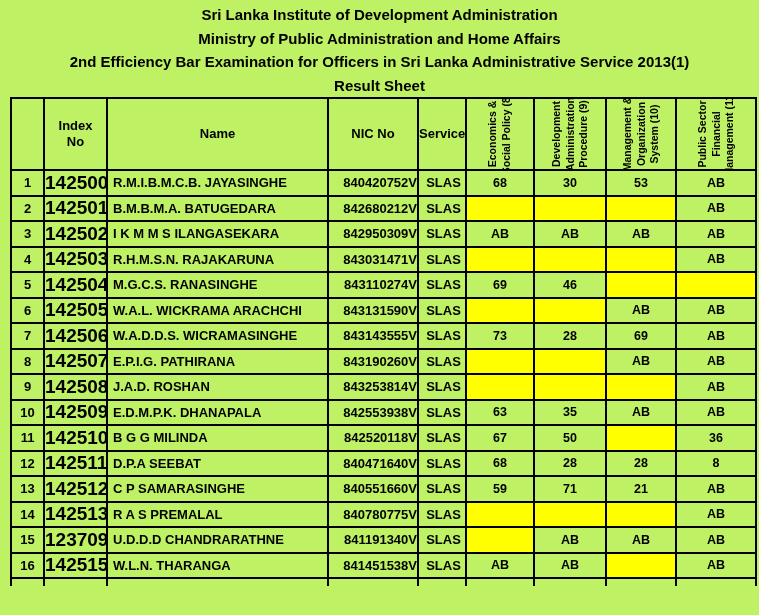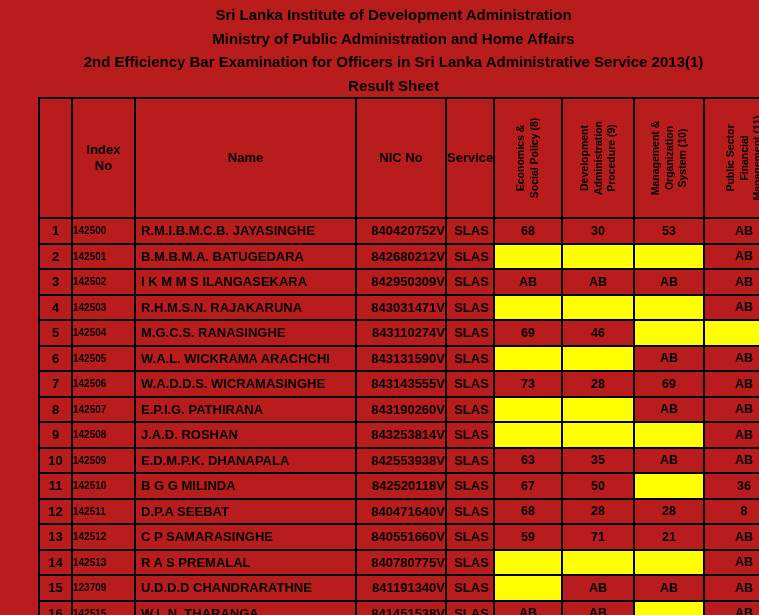--- a/index.html
+++ b/index.html
@@ -4,22 +4,21 @@
 <style>
   * { margin: 0; padding: 0; box-sizing: border-box; }
   html, body { background: #ffffff; }
   body { font-family: "Liberation Sans", sans-serif; color: #000; }
 
   .page {
     position: relative;
     width: 759px;
     height: 615px;
     overflow: hidden;
-    background: #b91c1c;
-    padding-left: 28px;
+    background: #bef264;
   }
 
   
   .titles {
     height: 97px;
     padding-top: 3px;
     text-align: center;
   }
   .title-line {
     font-size: 15px;
@@ -36,21 +35,21 @@
     width: 745px;
   }
   table.results th,
   table.results td {
     border: 2px solid #000;
     font-weight: bold;
     overflow: hidden;
     vertical-align: middle;
   }
 
-  thead tr { height: 120px; margin-top: 32px; }
+  thead tr { height: 72px; margin-top: 32px; }
   tbody tr { height: 25.5px; }
   tbody tr.partial { height: 8px; }
   tbody tr.partial td { border-bottom: none; }
 
   th.flat {
     font-size: 13px;
     text-align: center;
     white-space: pre-line;
     line-height: 1.25;
   }
@@ -62,21 +61,21 @@
     width: 98px;
     transform: translate(-50%, -50%) rotate(-90deg);
     text-align: center;
     font-size: 10.5px;
     line-height: 1.3;
     white-space: pre-line;
     font-weight: bold;
   }
 
   td.c-no      { text-align: center; font-size: 13px; }
-  td.c-index   { text-align: left; font-size: 10px; }
+  td.c-index   { text-align: left; font-size: 19px; }
   td.c-name    { text-align: left;   font-size: 13px; padding-left: 5px; }
   td.c-nic     { text-align: right;   font-size: 13px;   padding-left: 4px; }
   td.c-service { text-align: center;   font-size: 13px;   padding-left: 3px; }
   td.c-mark    { text-align: center; font-size: 12.5px; }
 
   col.w-no      { width: 33px; }
   col.w-index   { width: 63px; }
   col.w-name    { width: 221px; }
   col.w-nic     { width: 90px; }
   col.w-service { width: 48px; }

